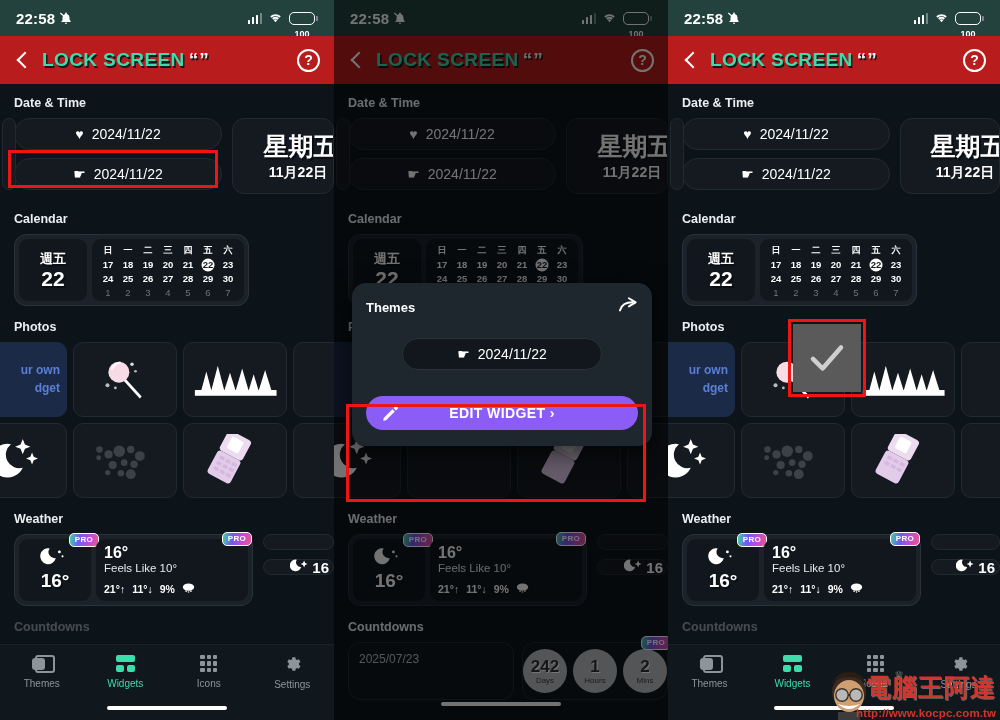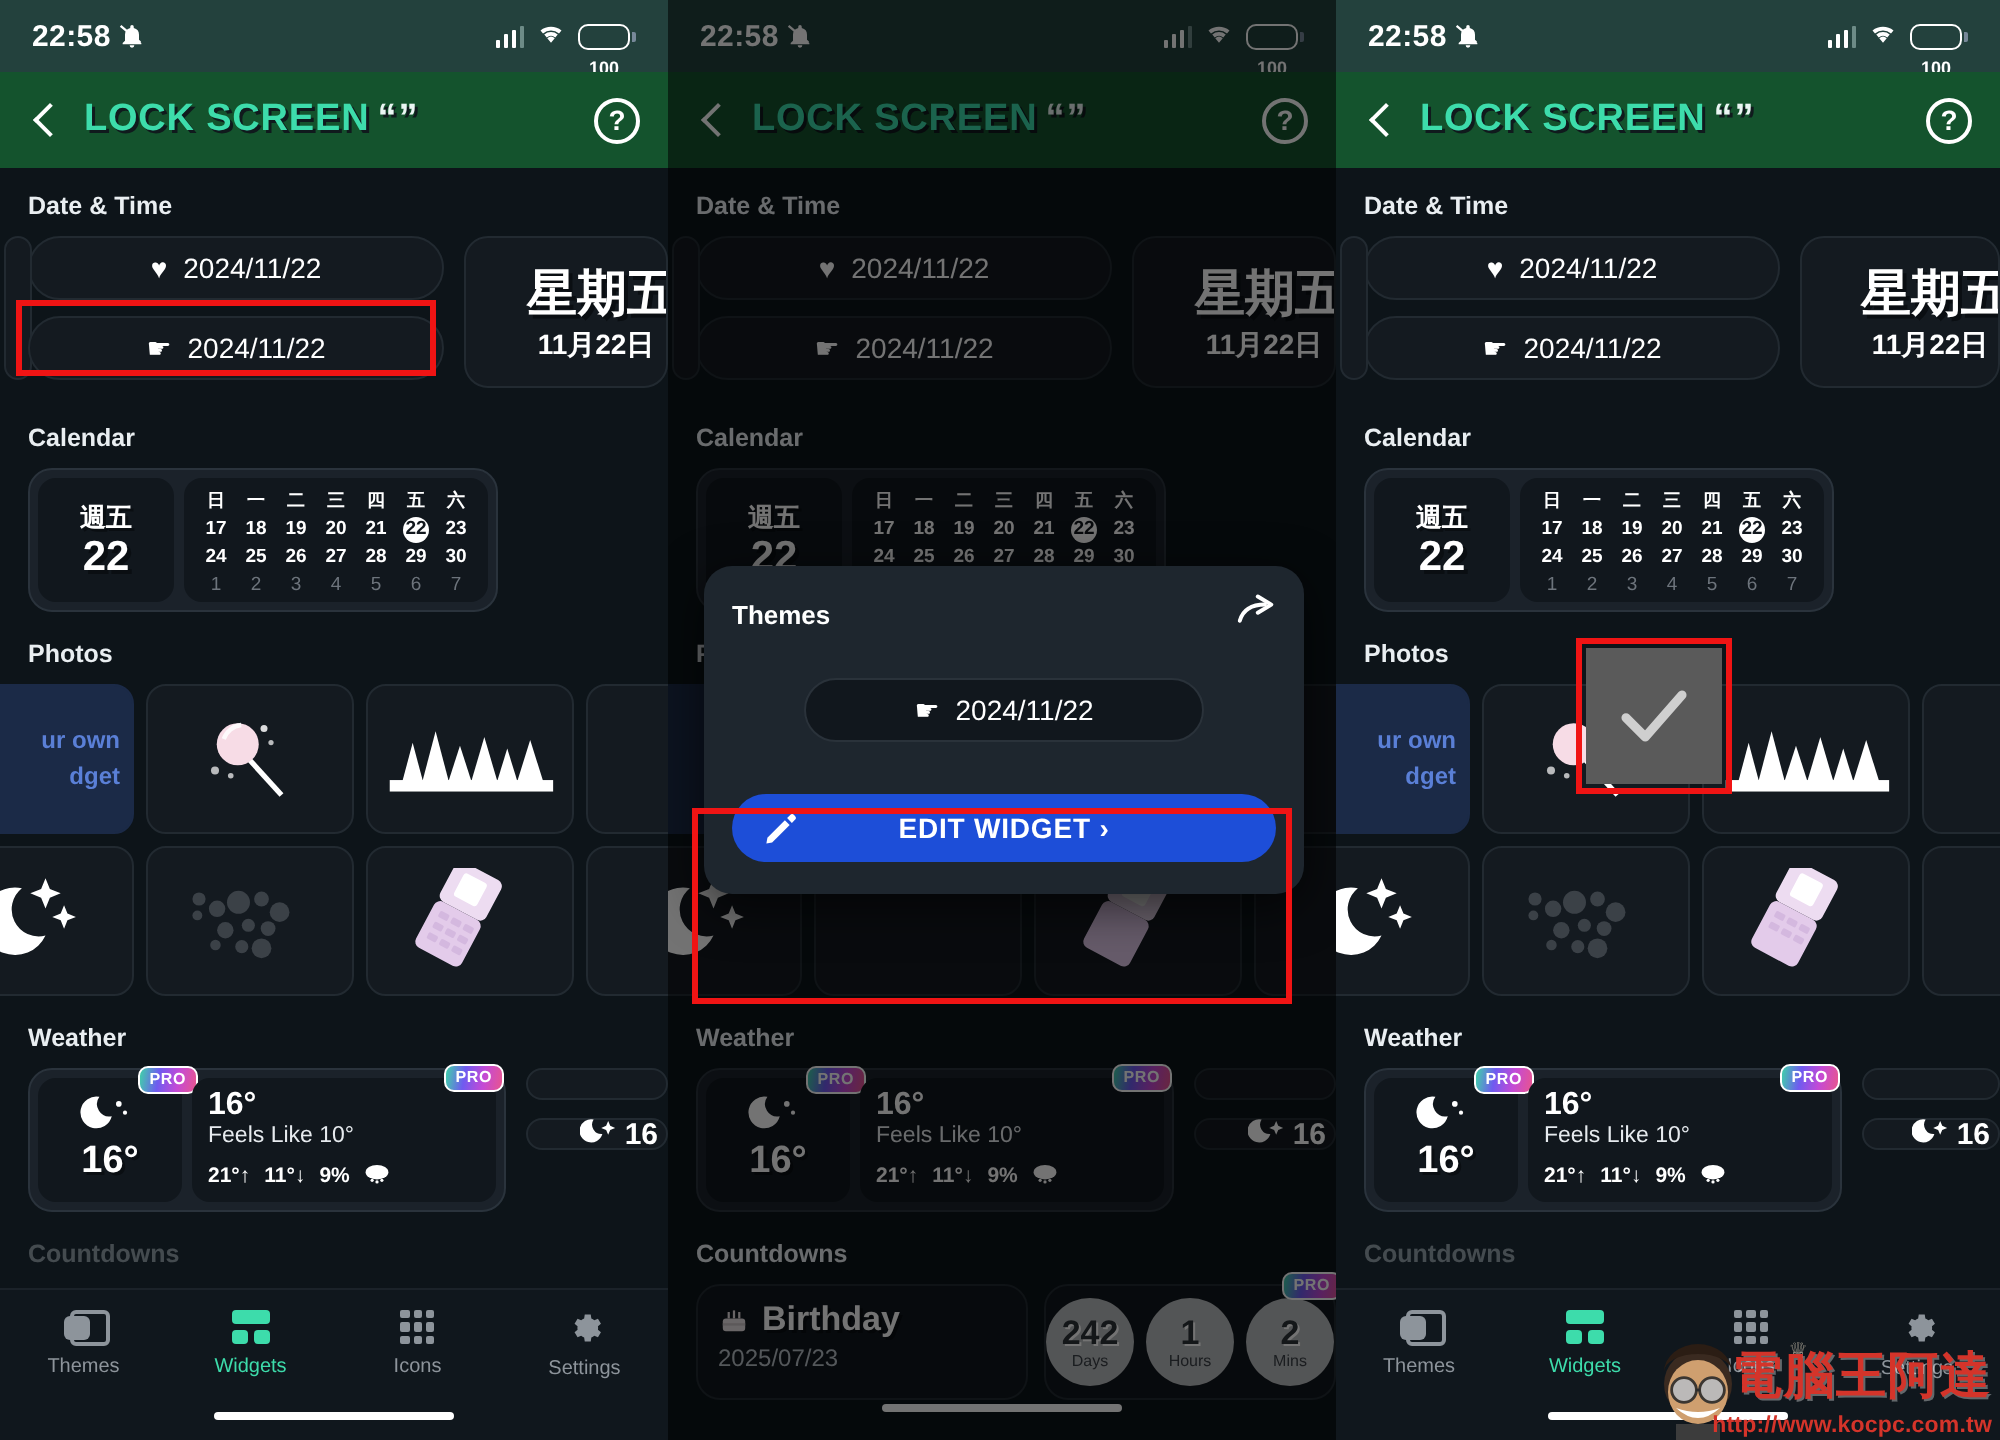--- a/index.html
+++ b/index.html
@@ -45,21 +45,21 @@
   .batt {
     border: 1.6px solid #fff; border-radius: 5px;
     padding: 0 3px; height: 13px; min-width: 26px;
     display: flex; align-items: center; justify-content: center;
   }
   .batt span { font-size: 9px; color: #fff; font-weight: bold; line-height: 1; margin-top: 33px; }
   .batt-tip { width: 2px; height: 5px; background: #789; border-radius: 0 1px 1px 0; margin-left: 1px; }
 
   
   .apphead {
-    height: 48px; background: #14532d;
+    height: 48px; background: #b91c1c;
     display: flex; align-items: center; padding: 0 14px;
     position: relative;
   }
   .backarrow {
     width: 16px; height: 16px; position: relative; flex: 0 0 auto;
   }
   .backarrow:before {
     content: ""; position: absolute; left: 5px; top: 2px;
     width: 10px; height: 10px;
     border-left: 2.6px solid #fff; border-bottom: 2.6px solid #fff;
@@ -311,21 +311,21 @@
   .modal-body { padding: 14px 18px 16px; display:flex; justify-content:center; }
   .modal-body .pill { margin-bottom: 0; width: 200px; background:#11171d; border-color:#2a323a;}
   .modal-actions { padding: 10px 14px 16px; display:flex; flex-direction:column; gap: 10px; }
   .btn {
     height: 34px; border-radius: 17px; display:flex; align-items:center;
     justify-content:center; gap: 10px; color:#fff; font-size: 14px; font-weight: bold;
     letter-spacing: .4px; position: relative;
   }
   .btn .lic { position: absolute; left: 16px; display:flex; align-items:center;}
   .btn.set { background:#3ddcab; color:#fff; text-shadow: 0 1px 1px rgba(0,0,0,.25); }
-  .btn.edit { background:#1d4ed8; }
+  .btn.edit { background:#8b5cf6; }
 
   
   .checkbox-ov {
     position: absolute; z-index: 30;
     width: 68px; height: 68px; background: #5a5a5a;
     display: flex; align-items: center; justify-content: center;
   }
   .checkbox-ov svg { width: 42px; height: 42px; }
 
   
@@ -798,30 +798,20 @@
               <path d="M19 2 l1.4 3.4 3.4 1.4 -3.4 1.4 -1.4 3.4 -1.4-3.4 -3.4-1.4 3.4-1.4z" fill="#fff"></path>
             </svg>
             <span>16</span>
           </div>
         </div>
       </div>
 
       <div class="sec-title sm">Countdowns</div>
       <div class="cdwrap">
         <div class="cdcard">
-          <div class="ttl">
-            <svg width="16" height="16" viewBox="0 0 20 20">
-              <rect x="3" y="9" width="14" height="8" rx="2" fill="#e9e2e4"></rect>
-              <rect x="3" y="12" width="14" height="1.5" fill="#cdc5c8"></rect>
-              <rect x="6" y="5" width="1.4" height="4" fill="#e9e2e4"></rect>
-                <rect x="9.3" y="4" width="1.4" height="5" fill="#e9e2e4"></rect>
-                <rect x="12.6" y="5" width="1.4" height="4" fill="#e9e2e4"></rect>
-            </svg>
-            <span>Birthday</span>
-          </div>
           <div class="sub">2025/07/23</div>
         </div>
         <div class="cdcard2">
           <span class="pro" style="top:-7px;right:-4px">PRO</span>
           <div class="bub">
             <span class="n">242</span>
             <span class="u">Days</span>
           </div>
           <div class="bub">
             <span class="n">1</span>

